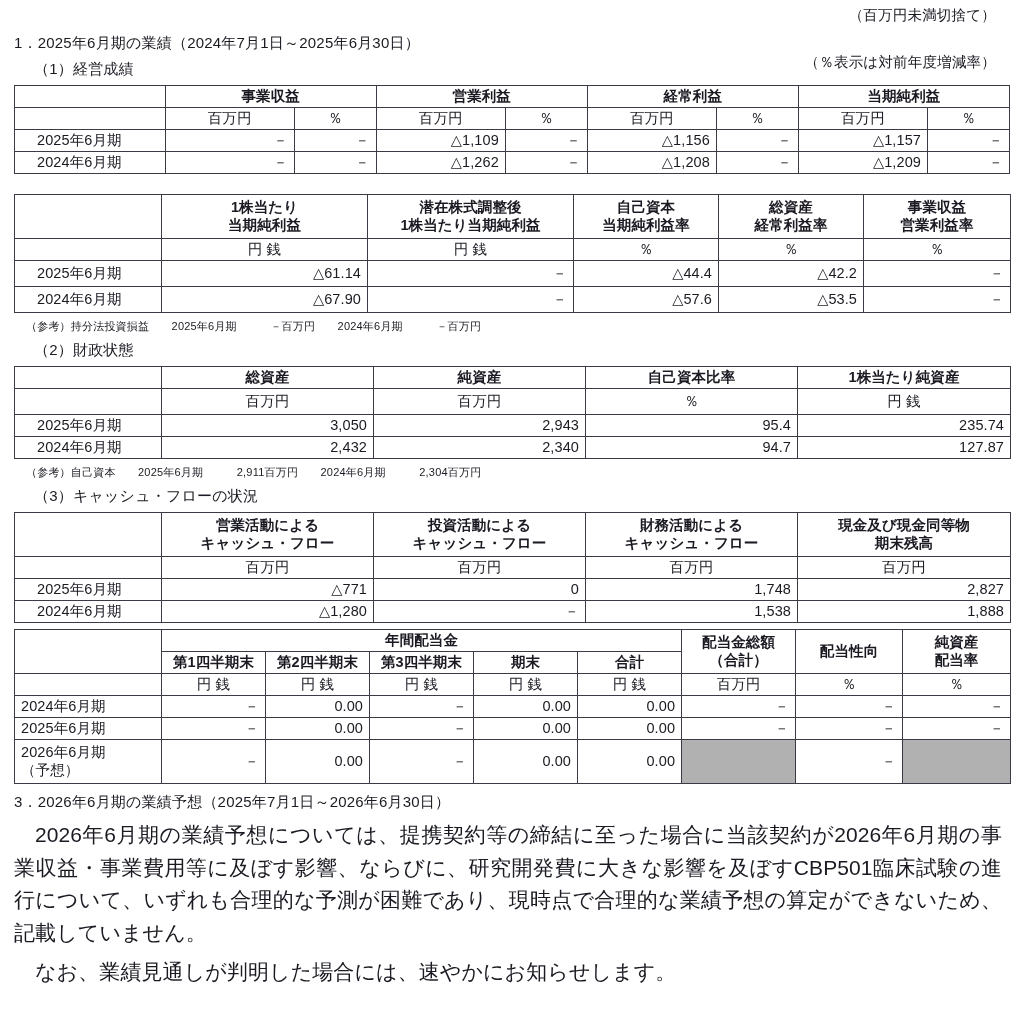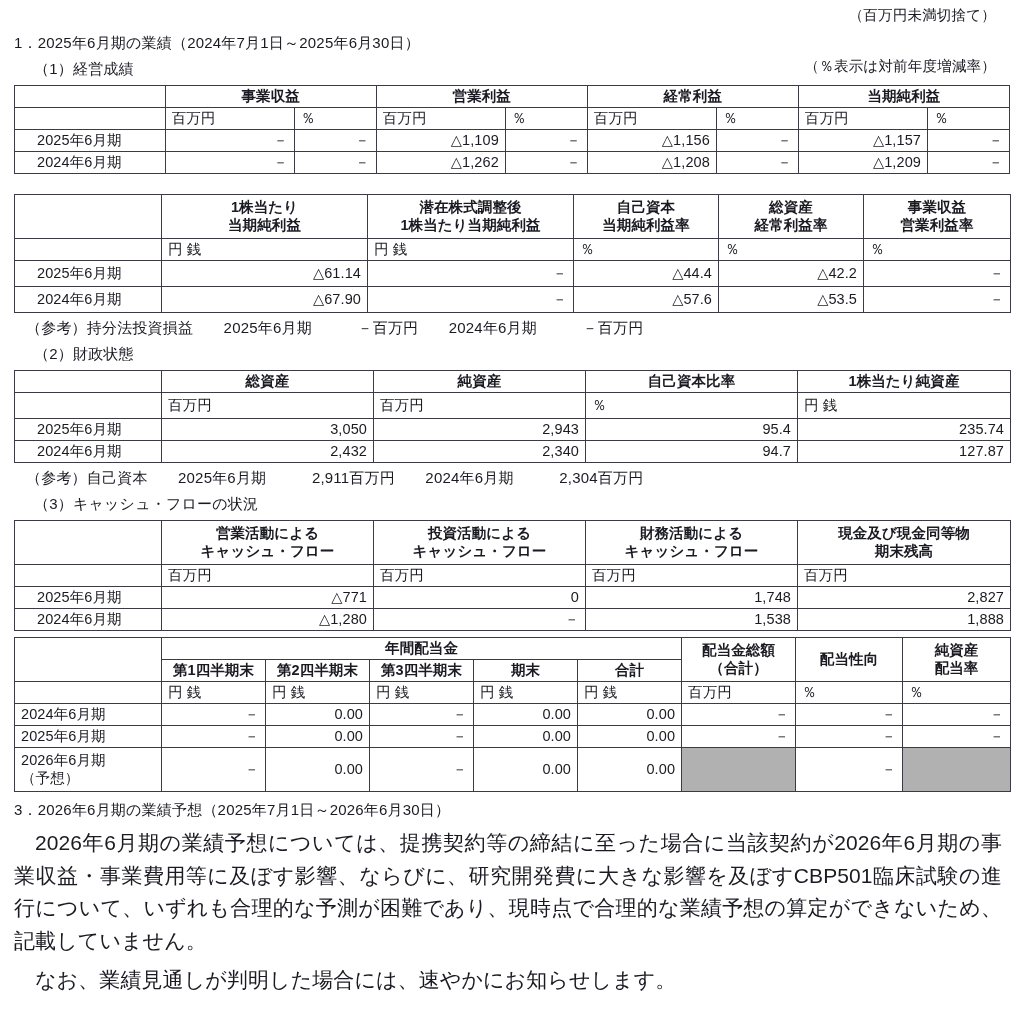--- a/index.html
+++ b/index.html
@@ -38,27 +38,27 @@
     margin-top: 9px;
   }
   .sub-title {
     font-size: 15px;
     letter-spacing: 0.2px;
     margin-top: 7px;
     padding-left: 20px;
   }
   .title-row {
     display: flex;
-    align-items: center;
+    align-items: flex-start;
     justify-content: space-between;
   }
   .title-row .right-note { margin: 0; }
 
   .ref-line {
-    font-size: 15px;
+    font-size: 11px;
     letter-spacing: 0.2px;
     margin-top: 6px;
     padding-left: 12px;
     white-space: pre;
   }
 
   
   table.ft {
     border-collapse: collapse;
     table-layout: fixed;
@@ -72,21 +72,21 @@
     font-weight: normal;
     font-size: 14.5px;
     line-height: 1.18;
     height: 22px;
     box-sizing: border-box;
     letter-spacing: 0.1px;
   }
   .ft .rgt  { text-align: right; }
   .ft .lft  { text-align: left; }
   .ft .hdr  { text-align: center; vertical-align: middle; font-weight: bold; }
-  .ft .unit { text-align: left; }
+  .ft .unit { text-align: center; }
   .ft .rowlabel { text-align: left; padding-left: 22px; }
   .ft .blank { border: 1px solid #3b3b46; }
   .ft .shaded { background: #b1b1b1; }
   .ft .h2 { height: 44px; }
   .ft .tall { height: 26px; }
 
   .para {
     margin-top: 7px;
     font-size: 21px;
     line-height: 1.55;

